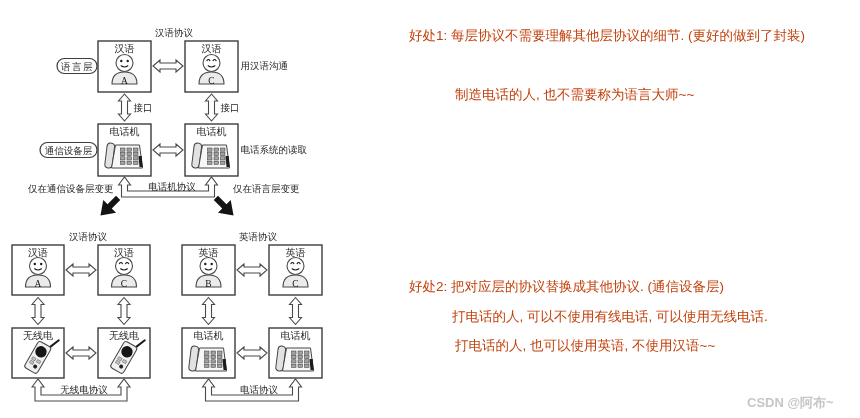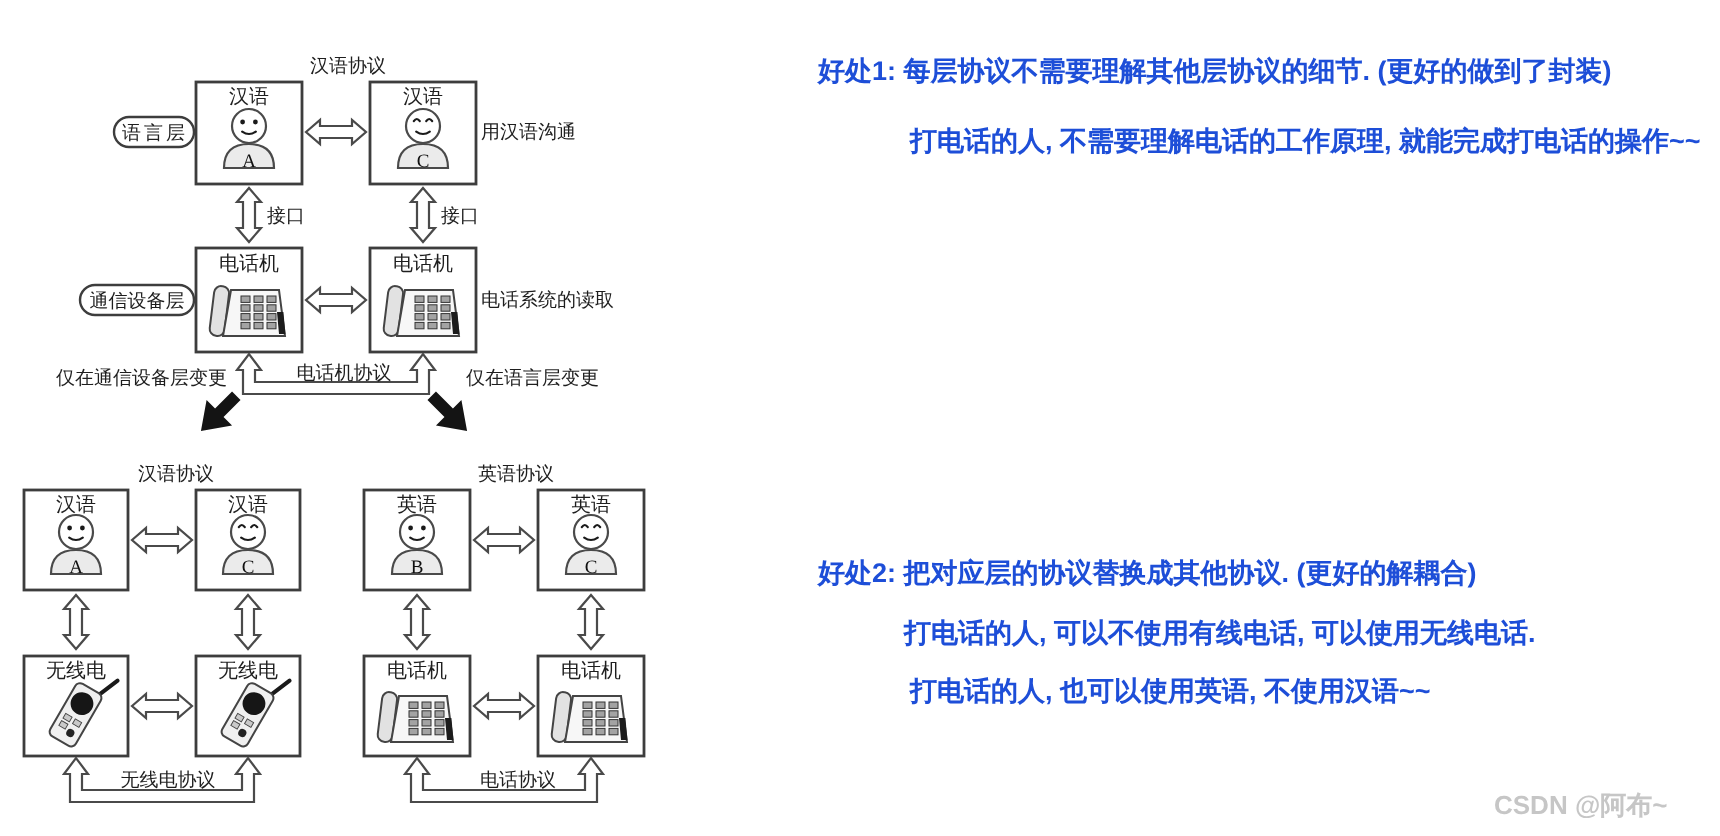--- a/index.html
+++ b/index.html
@@ -26,21 +26,21 @@
   .phonebody{fill:#f7f7f7;stroke:#444;stroke-width:1;}
   .key{fill:#a3a3a3;stroke:#333;stroke-width:.5;}
   .darkbar{fill:#1c1c1c;}
   .rbody{fill:#f0f0f0;stroke:#444;stroke-width:1.1;}
   .speaker{fill:#161616;}
   .btn{fill:#c9c9c9;stroke:#444;stroke-width:.5;}
   .knob{fill:#222;}
   .antenna{stroke:#1a1a1a;stroke-width:2.2;stroke-linecap:round;}
 
   
-  .note{position:absolute;font-size:13.5px;color:#1d4ed8;white-space:nowrap;font-weight:bold;}
+  .note{position:absolute;font-size:13.5px;color:#c2410c;white-space:nowrap;}
   .watermark{position:absolute;left:747px;top:394px;font-size:13px;color:#c6c6c6;white-space:nowrap;font-weight:bold;}
 </style>
 </head>
 <body>
 
 <div class="canvas">
 
   <svg class="diagram" width="390" height="418" viewBox="0 0 390 418">
     <defs>
       <g id="harrow">
@@ -196,19 +196,19 @@
 
     <rect class="box" x="269" y="328" width="53" height="50"></rect>
     <text class="t10 mid" x="295.5" y="338.5">电话机</text>
     <use href="#phone" x="295.5" y="358"></use>
 
     <path class="arrow" d="M202.5 387 L208.5 379 L214.5 387 L211.5 387 L211.5 395 L292.5 395 L292.5 387 L289.5 387 L295.5 379 L301.5 387 L298.5 387 L298.5 401 L205.5 401 L205.5 387 Z"></path>
     <text class="t9 mid" x="259" y="393">电话协议</text>
   </svg>
 
   <div class="note" style="left:409px;top:27px">好处1: 每层协议不需要理解其他层协议的细节. (更好的做到了封装)</div>
-  <div class="note" style="left:455px;top:62px">打电话的人, 不需要理解电话的工作原理, 就能完成打电话的操作~~</div>
-  <div class="note" style="left:409px;top:278px">好处2: 把对应层的协议替换成其他协议. (更好的解耦合)</div>
+  <div class="note" style="left:455px;top:86px">制造电话的人, 也不需要称为语言大师~~</div>
+  <div class="note" style="left:409px;top:278px">好处2: 把对应层的协议替换成其他协议. (通信设备层)</div>
   <div class="note" style="left:452px;top:308px">打电话的人, 可以不使用有线电话, 可以使用无线电话.</div>
   <div class="note" style="left:455px;top:337px">打电话的人, 也可以使用英语, 不使用汉语~~</div>
 
   <div class="watermark">CSDN @阿布~</div>
 </div>
 
 </body></html>

